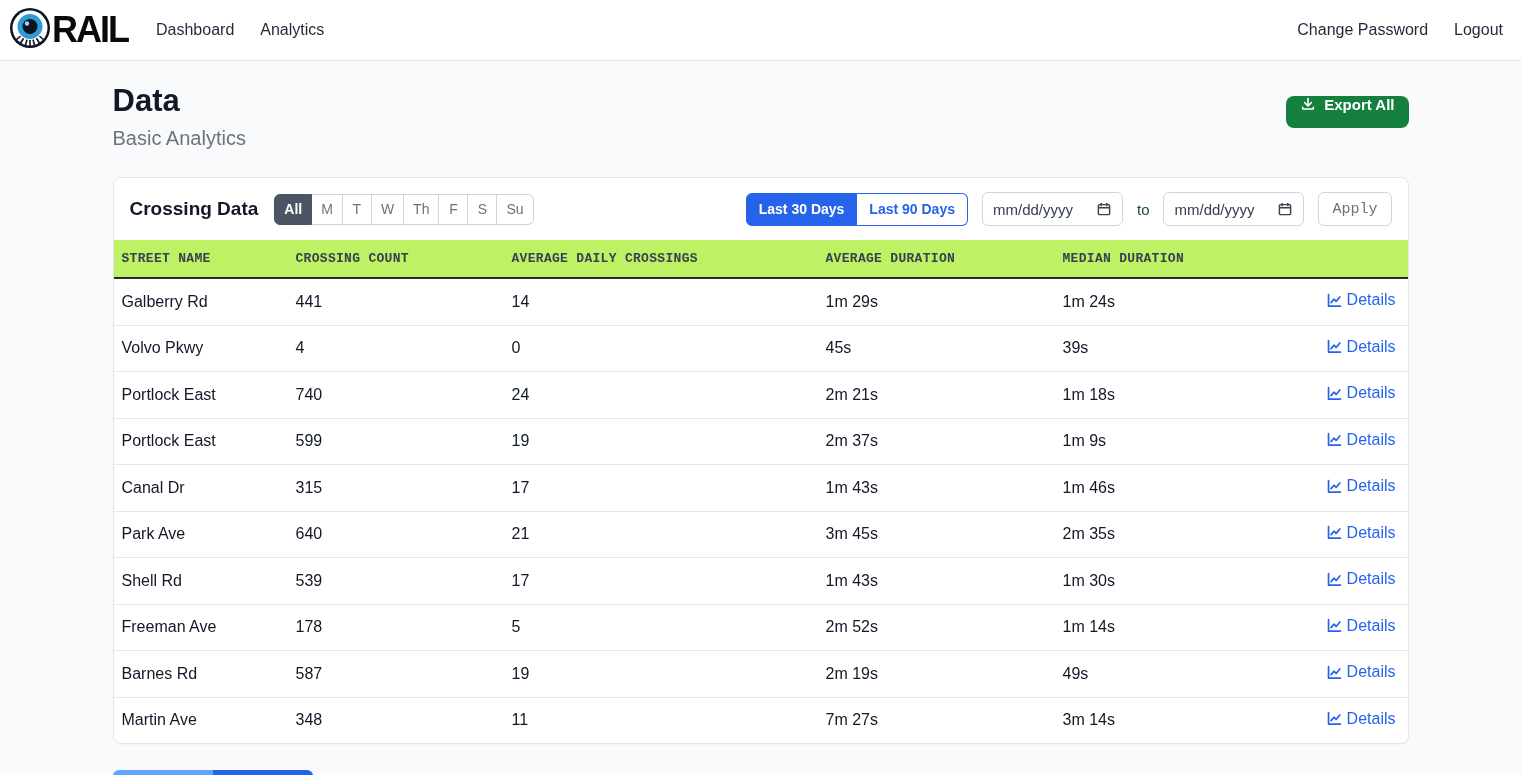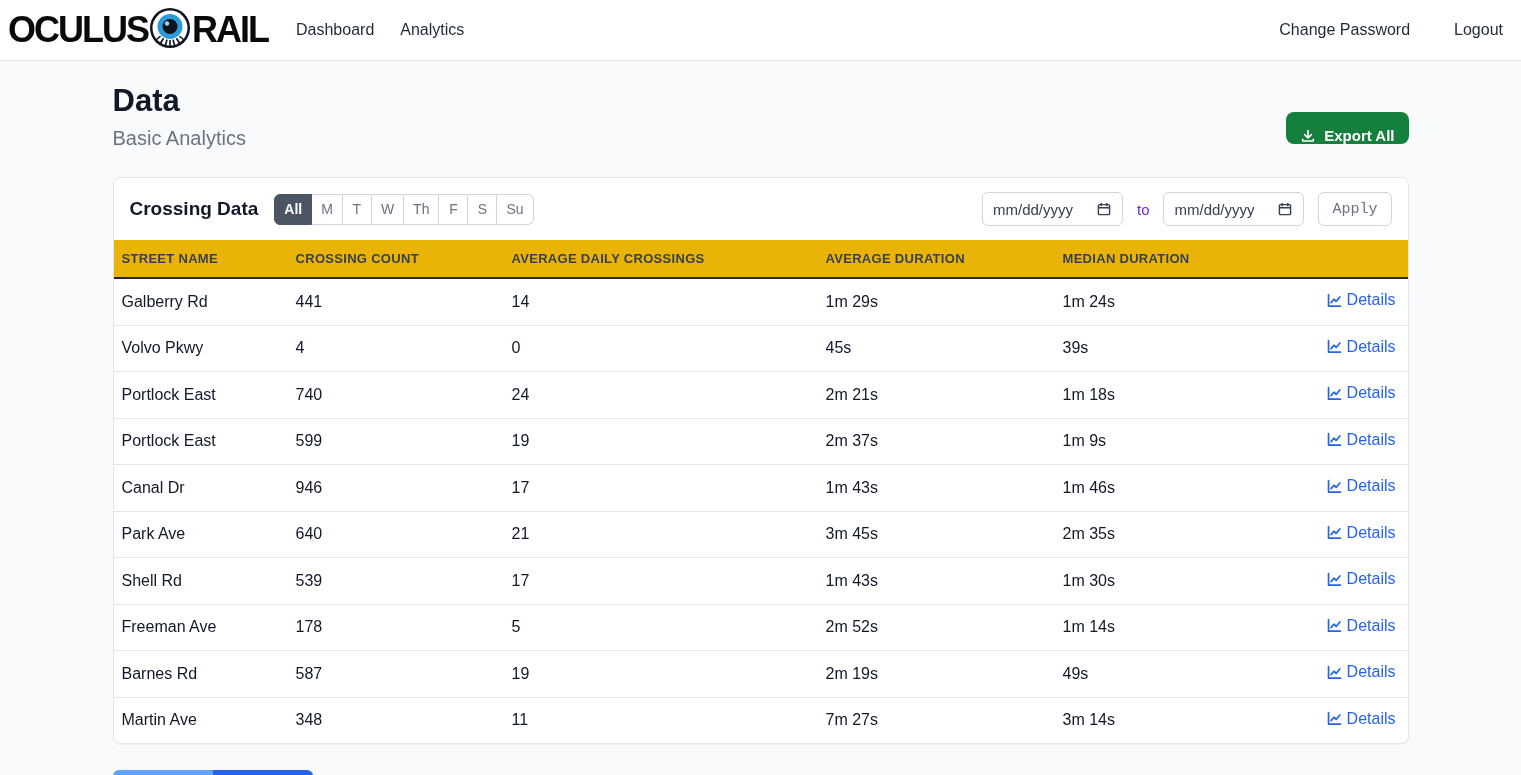--- a/index.html
+++ b/index.html
@@ -16,30 +16,30 @@
     padding:0 18px 0 8px; border-bottom:1px solid #e5e7eb;
   }
   .logo { display:flex; align-items:center; cursor:pointer; }
   .logo-text {
     font-size:36px; font-weight:900; letter-spacing:-2px; color:#0a0a0a;
     line-height:1;
   }
   .logo-icon { margin:2px -1px 0 -1px; }
   .nav-links { display:flex; gap:26px; margin-left:28px; }
   .nav-link { font-size:16px; color:#1f2937; cursor:pointer; }
-  .nav-right { margin-left:auto; display:flex; gap:44px; }
+  .nav-right { margin-left:auto; display:flex; gap:26px; }
   
   .container { width:1296px; margin:0 auto; }
   .page-header { display:flex; justify-content:space-between; align-items:flex-start; margin-top:22px; }
   .page-title { font-size:31px; font-weight:700; margin:0; color:#111827; }
   .page-subtitle { font-size:20px; color:#6b7280; margin-top:8px; }
   .export-btn {
     background:#15803d; color:#ffffff; border:none; border-radius:8px;
     height:32px; padding:0 14px; font-size:15px; font-weight:600;
-    display:inline-flex; align-items:flex-end; gap:8px; cursor:pointer; margin-top:29px;
+    display:inline-flex; align-items:flex-start; gap:8px; cursor:pointer; margin-top:13px;
     font-family:inherit;
   }
   
   .card {
     background:#ffffff; border:1px solid #e5e7eb; border-radius:8px;
     margin-top:27px; overflow:hidden; box-shadow:0 1px 2px rgba(0,0,0,.04);
   }
   .card-header { display:flex; align-items:center; padding:14px 16px; gap:16px; }
   .card-title { font-size:19px; font-weight:700; color:#111827; white-space:nowrap; }
   .day-group { display:flex; }
@@ -57,31 +57,31 @@
     font-size:14px; font-weight:600; height:33px; padding:0 12px; cursor:pointer;
     border:1px solid #2563eb; background:#ffffff; color:#2563eb; font-family:inherit;
   }
   .range-btn.active { background:#2563eb; color:#ffffff; border-radius:6px 0 0 6px; }
   .range-btn:last-child { border-left-width:0; border-radius:0 6px 6px 0; }
   .date-input {
     display:flex; align-items:center; justify-content:space-between;
     width:141px; height:34px; border:1px solid #d1d5db; border-radius:6px;
     padding:0 10px; color:#374151; font-size:15px; background:#fff; cursor:text;
   }
-  .to-label { font-size:15px; color:#6d28d9; }
+  .to-label { font-size:15px; color:#14532d; }
   .apply-btn {
     border:1px solid #d1d5db; background:#ffffff; color:#6b7280; border-radius:6px;
     height:34px; padding:0 13px; font-size:15px; cursor:pointer; font-family:Liberation Mono, monospace;
   }
   
   table { width:100%; border-collapse:collapse; table-layout:fixed; }
   thead th {
-    background:#eab308; text-align:left; font-size:13px; font-weight:700;
+    background:#bef264; text-align:left; font-size:13px; font-weight:700;
     color:#374151; letter-spacing:.3px; padding:11px 8px;
-    border-bottom:2px solid #1f2937; text-transform:uppercase;
+    border-bottom:2px solid #1f2937; text-transform:uppercase;font-family:Liberation Mono, monospace;
   }
   tbody td {
     font-size:16px; color:#111827; padding:12px 8px; border-bottom:1px solid #e5e7eb;
     white-space:nowrap; overflow:hidden;
   }
   tbody tr:last-child td { border-bottom:none; }
   td.details-cell, th.details-col { text-align:right; padding-right:12px; }
   .details-link {
     color:#2563eb; display:inline-flex; align-items:center; gap:4px;
     font-size:16px; cursor:pointer; text-decoration:none;
@@ -93,21 +93,20 @@
     cursor:pointer; font-family:inherit;
   }
   .page-btn.prev { background:#60a5fa; border-radius:6px 0 0 6px; }
   .page-btn.next { background:#2563eb; border-radius:0 6px 6px 0; }
 </style>
 </head>
 <body>
 
 <div class="navbar">
   <div class="logo">
-    <span class="logo-text">OCULUS</span>
     <span class="logo-icon">
       <svg width="46" height="46" viewBox="0 0 46 46">
         <circle cx="23" cy="22" r="20" fill="#0c1420"></circle>
         <circle cx="23" cy="22" r="17.5" fill="#ffffff"></circle>
         <g stroke="#0c1420" stroke-width="1.6">
           <line x1="23" y1="22" x2="9" y2="34"></line>
           <line x1="23" y1="22" x2="13" y2="38"></line>
           <line x1="23" y1="22" x2="18" y2="41"></line>
           <line x1="23" y1="22" x2="23" y2="42"></line>
           <line x1="23" y1="22" x2="28" y2="41"></line>
@@ -158,20 +157,24 @@
           <button class="day-btn active">All</button>
           <button class="day-btn">M</button>
           <button class="day-btn">T</button>
           <button class="day-btn">W</button>
           <button class="day-btn">Th</button>
           <button class="day-btn">F</button>
           <button class="day-btn">S</button>
           <button class="day-btn">Su</button>
         </div>
       <div class="right-cluster">
+        <div class="range-group">
+          <button class="range-btn active">Last 30 Days</button>
+          <button class="range-btn">Last 90 Days</button>
+        </div>
         <div class="date-input">
           <span>mm/dd/yyyy</span>
           <span style="display:inline-flex">
             <svg width="16" height="16" viewBox="0 0 20 20" fill="none" stroke="#374151" stroke-width="1.8">
               <rect x="3" y="4.5" width="14" height="12.5" rx="1.5"></rect>
               <line x1="6.5" y1="2.5" x2="6.5" y2="6.5"></line>
                 <line x1="13.5" y1="2.5" x2="13.5" y2="6.5"></line>
               <line x1="3" y1="8.5" x2="17" y2="8.5"></line>
             </svg>
           </span>
@@ -283,21 +286,21 @@
             <path d="M6 12.5l3.3-4 2.6 2.6 4.4-5.3"></path>
           </svg>
         </span>
         <span>Details</span>
       </a>
     </td>
   </tr>
 
   <tr>
     <td>Canal Dr</td>
-    <td>946</td>
+    <td>315</td>
     <td>17</td>
     <td>1m 43s</td>
     <td>1m 46s</td>
     <td class="details-cell">
       <a class="details-link">
         <span style="display:inline-flex">
           <svg width="17" height="17" viewBox="0 0 20 20" fill="none" stroke="#2563eb" stroke-width="2" stroke-linecap="round" stroke-linejoin="round">
             <path d="M3 3v13.5h14"></path>
             <path d="M6 12.5l3.3-4 2.6 2.6 4.4-5.3"></path>
           </svg>

